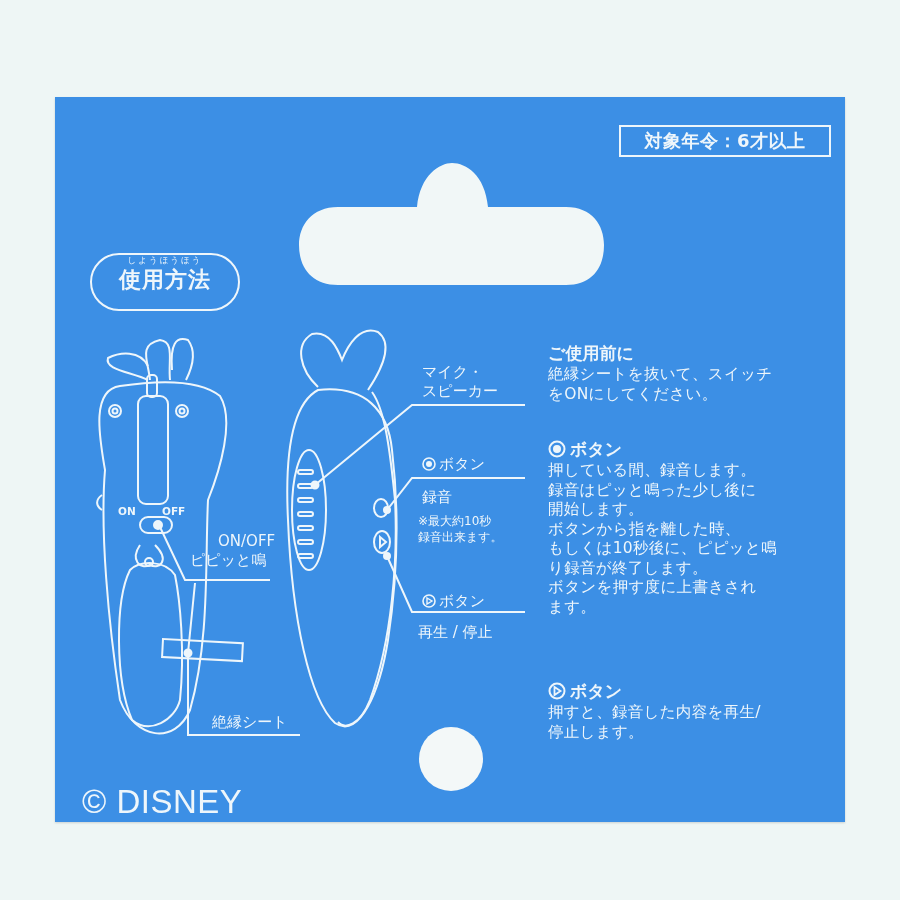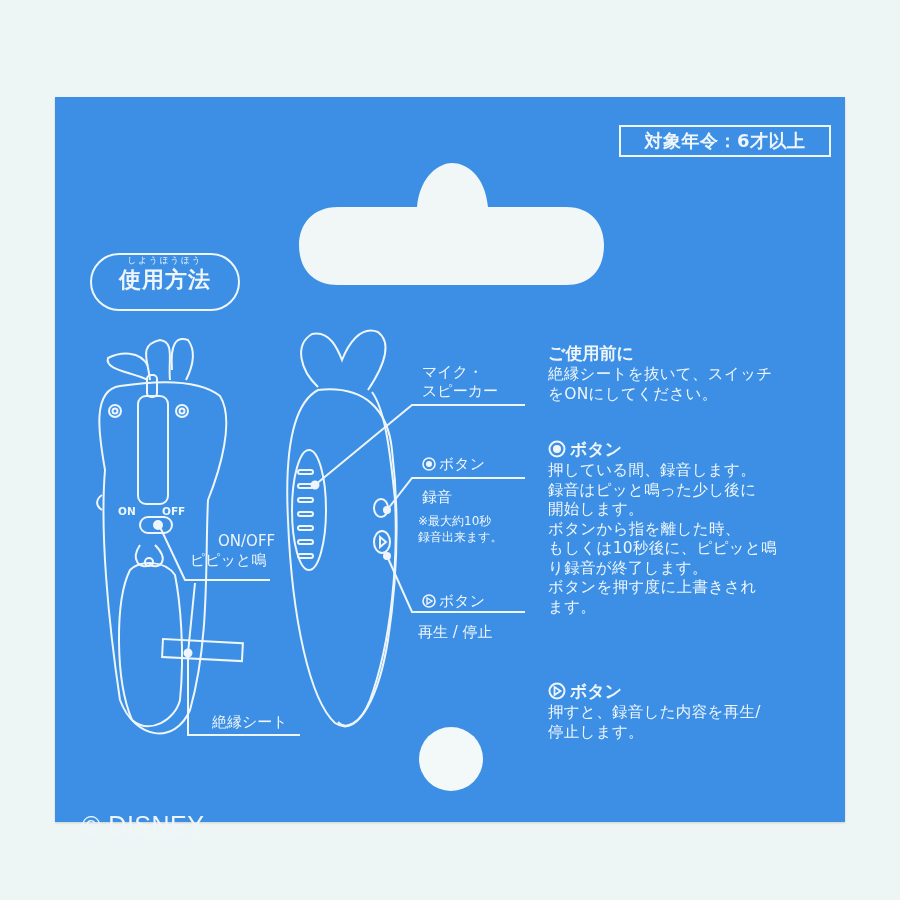--- a/index.html
+++ b/index.html
@@ -16,21 +16,21 @@
   .howto .ruby { font-size:8.5px; letter-spacing:2px; margin-top:0; line-height:10px; }
   .howto .title { font-size:22px; font-weight:bold; line-height:30px; letter-spacing:1px; }
   .diagram { position:absolute; left:0; top:0; }
   .lbl { position:absolute; font-size:15px; line-height:18px; white-space:nowrap; }
   .lbl.small { font-size:12px; line-height:16px; }
   .lbl.tiny { font-size:10.5px; line-height:12px; font-weight:bold; }
   .info { position:absolute; left:548px; width:300px; }
   .info h3 { margin:0; font-size:17px; font-weight:bold; line-height:24px; display:flex; align-items:center; gap:4px; }
   .info p { margin:0; font-size:15.5px; line-height:19.5px; letter-spacing:0.3px; }
   .ico { display:inline-block; width:18px; height:18px; }
-  .copyright { position:absolute; left:82px; top:810px; font-family:"Liberation Sans", sans-serif; font-size:25px;
+  .copyright { position:absolute; left:82px; top:787px; font-family:"Liberation Sans", sans-serif; font-size:33px;
                letter-spacing:0.5px; line-height:30px;text-align:right; }
   .round-hole { position:absolute; left:419px; top:727px; width:64px; height:64px; border-radius:50%; background:#f3f8f8; }
 </style>
 </head>
 <body>
 
 <div class="card"></div>
 
 <svg class="hole-hang" width="900" height="900">
   <path d="M338,207 L417,207 C420,175 440,163 452,163 C466,163 485,175 488,207 L566,207 C592,207 604,225 604,245 C604,268 592,285 566,285 L338,285 C312,285 299,268 299,245 C299,225 312,207 338,207 Z" fill="#f1f7f7"></path>

